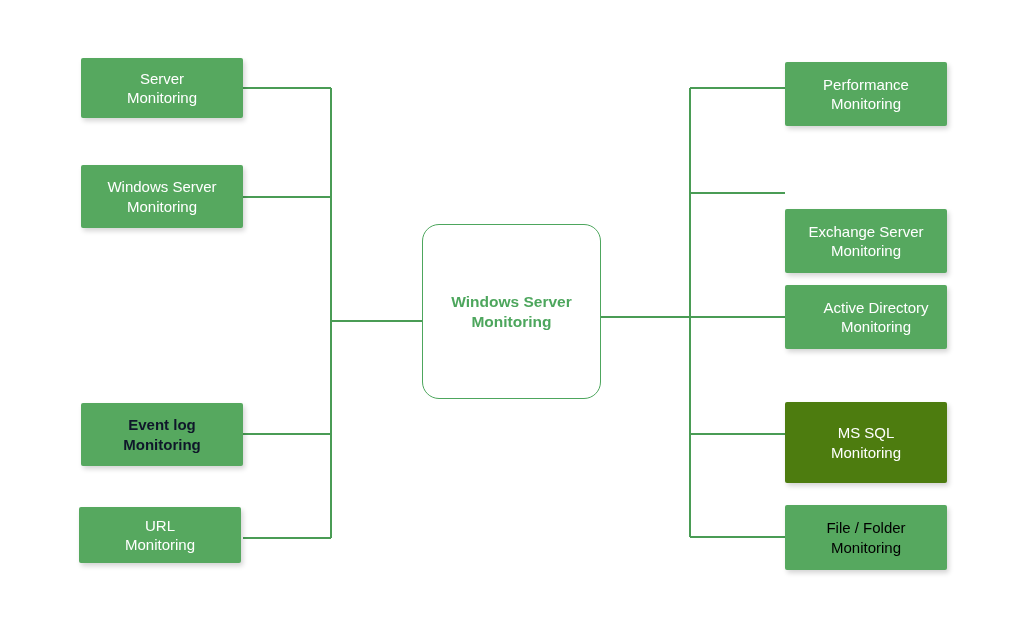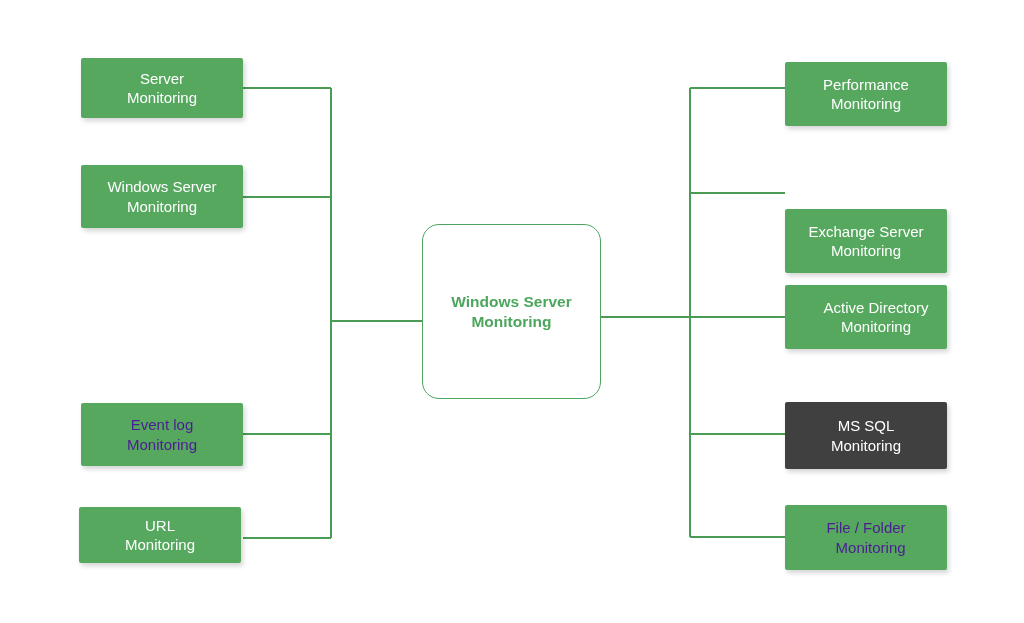--- a/index.html
+++ b/index.html
@@ -84,43 +84,43 @@
 Monitoring</span>
       </div>
       <div class="node leaf-node" style="left: 81px; top: 58px; width: 162px; height: 60px; background: rgb(86, 168, 95); color: rgb(255, 255, 255);">
         <span class="node-label">Server
 Monitoring</span>
       </div>
       <div class="node leaf-node" style="left: 81px; top: 165px; width: 162px; height: 63px; background: rgb(86, 168, 95); color: rgb(255, 255, 255);">
         <span class="node-label">Windows Server
 Monitoring</span>
       </div>
-      <div class="node leaf-node" style="left: 81px; top: 403px; width: 162px; height: 63px; background: rgb(86, 168, 95); color: #4c1d95;">
+      <div class="node leaf-node" style="left: 81px; top: 403px; width: 162px; height: 63px; background: rgb(86, 168, 95); color: #0f172a; font-weight: bold;">
         <span class="node-label">Event log
 Monitoring</span>
       </div>
       <div class="node leaf-node" style="left: 79px; top: 507px; width: 162px; height: 56px; background: rgb(86, 168, 95); color: rgb(255, 255, 255);">
         <span class="node-label">URL
 Monitoring</span>
       </div>
       <div class="node leaf-node" style="left: 785px; top: 53px; width: 162px; height: 64px; background: rgb(86, 168, 95); color: rgb(255, 255, 255); margin-top: 9px;">
         <span class="node-label">Performance
 Monitoring</span>
       </div>
       <div class="node leaf-node" style="left: 785px; top: 161px; width: 162px; height: 64px; background: rgb(86, 168, 95); color: rgb(255, 255, 255); margin-top: 48px;">
         <span class="node-label">Exchange Server
 Monitoring</span>
       </div>
       <div class="node leaf-node" style="left: 785px; top: 285px; width: 162px; height: 64px; background: rgb(86, 168, 95); color: rgb(255, 255, 255); padding-left: 28px;">
         <span class="node-label">Active Directory
 Monitoring</span>
       </div>
-      <div class="node leaf-node" style="left: 785px; top: 402px; width: 162px; height: 67px; background: #404040; color: rgb(255, 255, 255);">
+      <div class="node leaf-node" style="left: 785px; top: 402px; width: 162px; height: 81px; background: #4d7c0f; color: rgb(255, 255, 255);">
         <span class="node-label">MS SQL
 Monitoring</span>
       </div>
-      <div class="node leaf-node" style="left: 785px; top: 505px; width: 162px; height: 65px; background: rgb(86, 168, 95); color: #4c1d95; text-align: right;">
+      <div class="node leaf-node" style="left: 785px; top: 505px; width: 162px; height: 65px; background: rgb(86, 168, 95); color: #000000;">
         <span class="node-label">File / Folder
 Monitoring</span>
       </div>
     </div>
 
 </div>
 
 </body></html>

